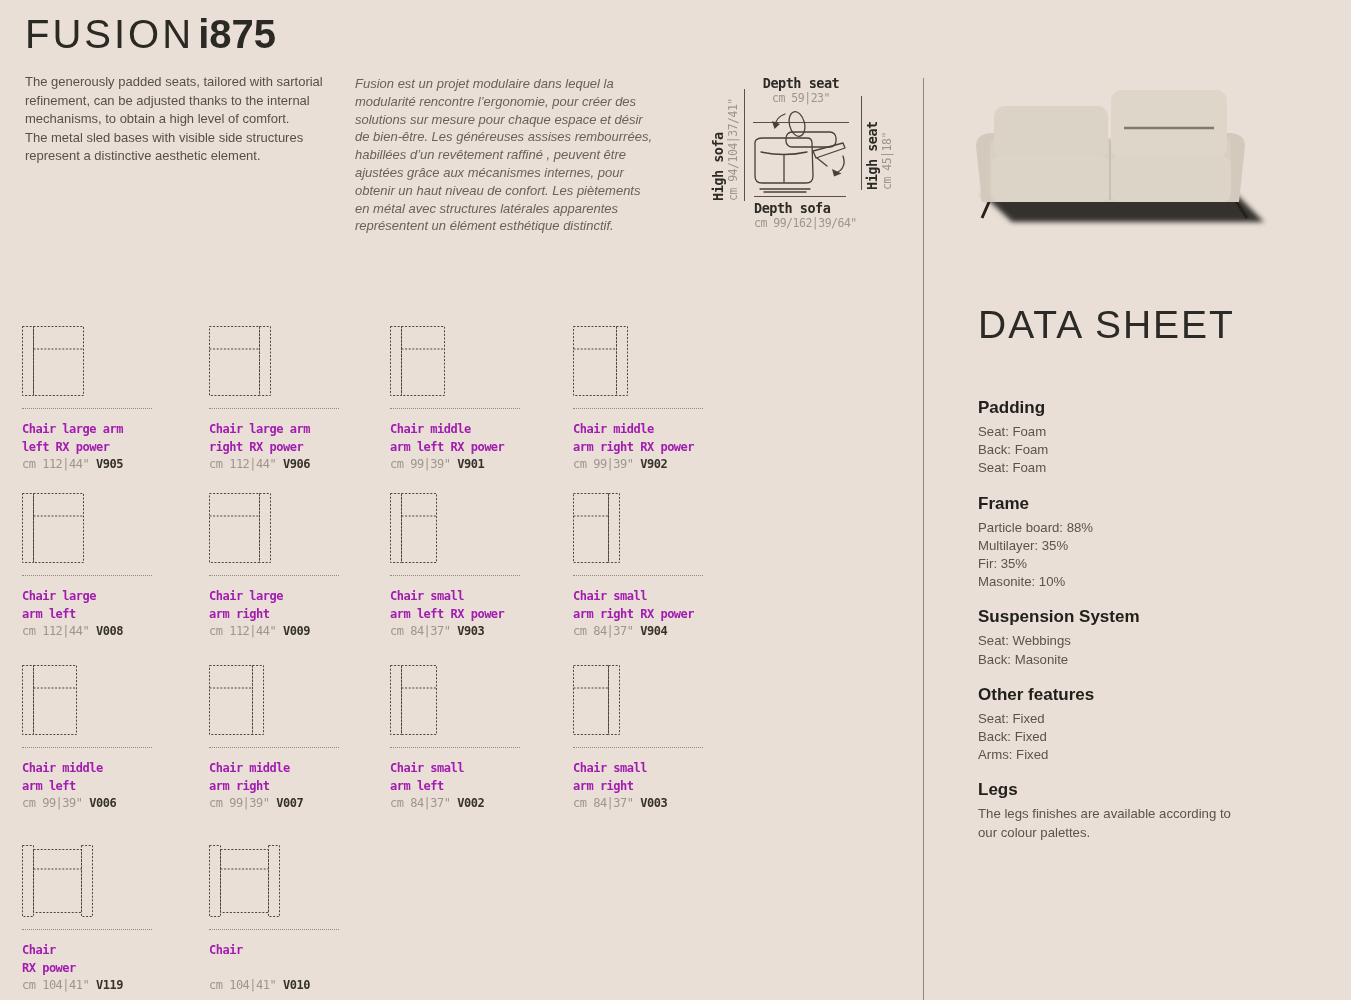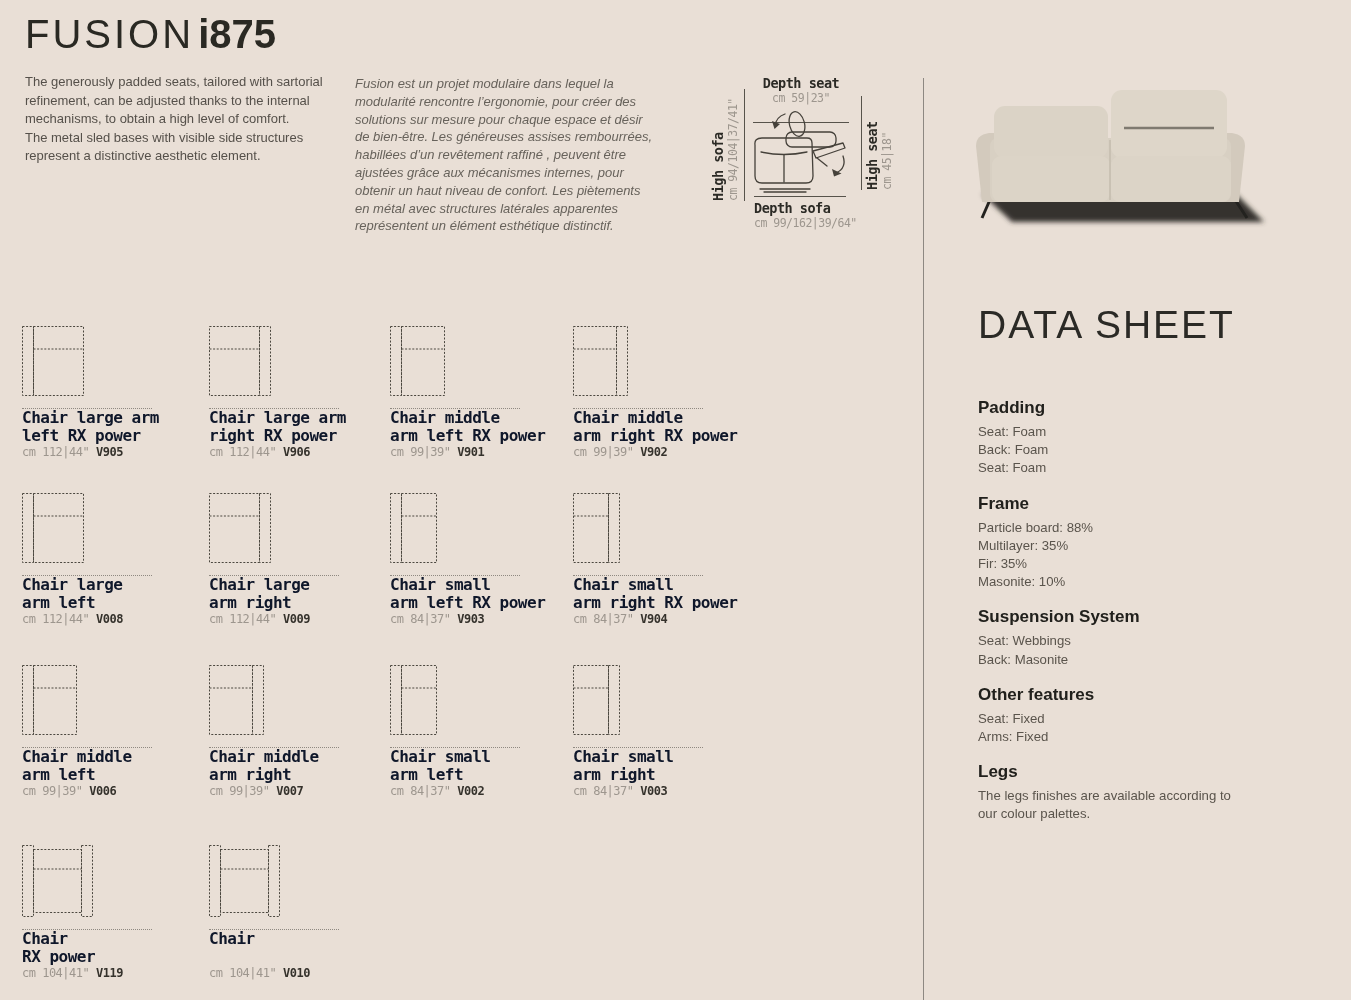--- a/index.html
+++ b/index.html
@@ -41,21 +41,21 @@
   
   #datasheet-title { left:978px; top:303px; font-size:39px; font-weight:300; letter-spacing:2px; color:#2b2a26; }
   #datasheet-sections { left:978px; top:398px; width:330px; }
   .ds-section { margin-bottom:16px; }
   .ds-heading { font-size:17px; font-weight:700; color:#21201c; margin-bottom:5px; }
   .ds-line { font-size:13.2px; line-height:18.2px; color:#5a544c; }
 
   
   .module-cell { position:absolute; width:182px; }
   .module-rule { width:130px; border-top:1px dotted #8f8981; margin-top:11px; }
-  .module-name { margin-top:0; font-family:"DejaVu Sans Mono", monospace; font-weight:700; font-size:16px; line-height:17.5px; color:#0f172a; letter-spacing:-0.5px; }
+  .module-name { margin-top:12px; font-family:"DejaVu Sans Mono", monospace; font-weight:700; font-size:12px; line-height:17.5px; color:#a21caf; letter-spacing:-0.5px; }
   .module-name span { display:block; min-height:17.5px; white-space:nowrap; }
   .module-dims { margin-top:1px; font-family:"DejaVu Sans Mono", monospace; font-size:12px; letter-spacing:-0.5px; white-space:nowrap; }
   .module-dims .dim  { color:#9d968e; }
   .module-dims .code { color:#35322c; font-weight:700; }
 </style>
 </head>
 <body>
 
 <div class="abs" id="header-title">
   <span id="title-collection">FUSION</span><span id="title-model">i875</span>
@@ -154,20 +154,21 @@
       <div class="ds-line">Masonite: 10%</div>
     </div>
     <div class="ds-section">
       <div class="ds-heading">Suspension System</div>
       <div class="ds-line">Seat: Webbings</div>
       <div class="ds-line">Back: Masonite</div>
     </div>
     <div class="ds-section">
       <div class="ds-heading">Other features</div>
       <div class="ds-line">Seat: Fixed</div>
+      <div class="ds-line">Back: Fixed</div>
       <div class="ds-line">Arms: Fixed</div>
     </div>
     <div class="ds-section">
       <div class="ds-heading">Legs</div>
       <div class="ds-line">The legs finishes are available according to</div>
       <div class="ds-line">our colour palettes.</div>
     </div>
   </div>
 
 <div id="modules-grid">

